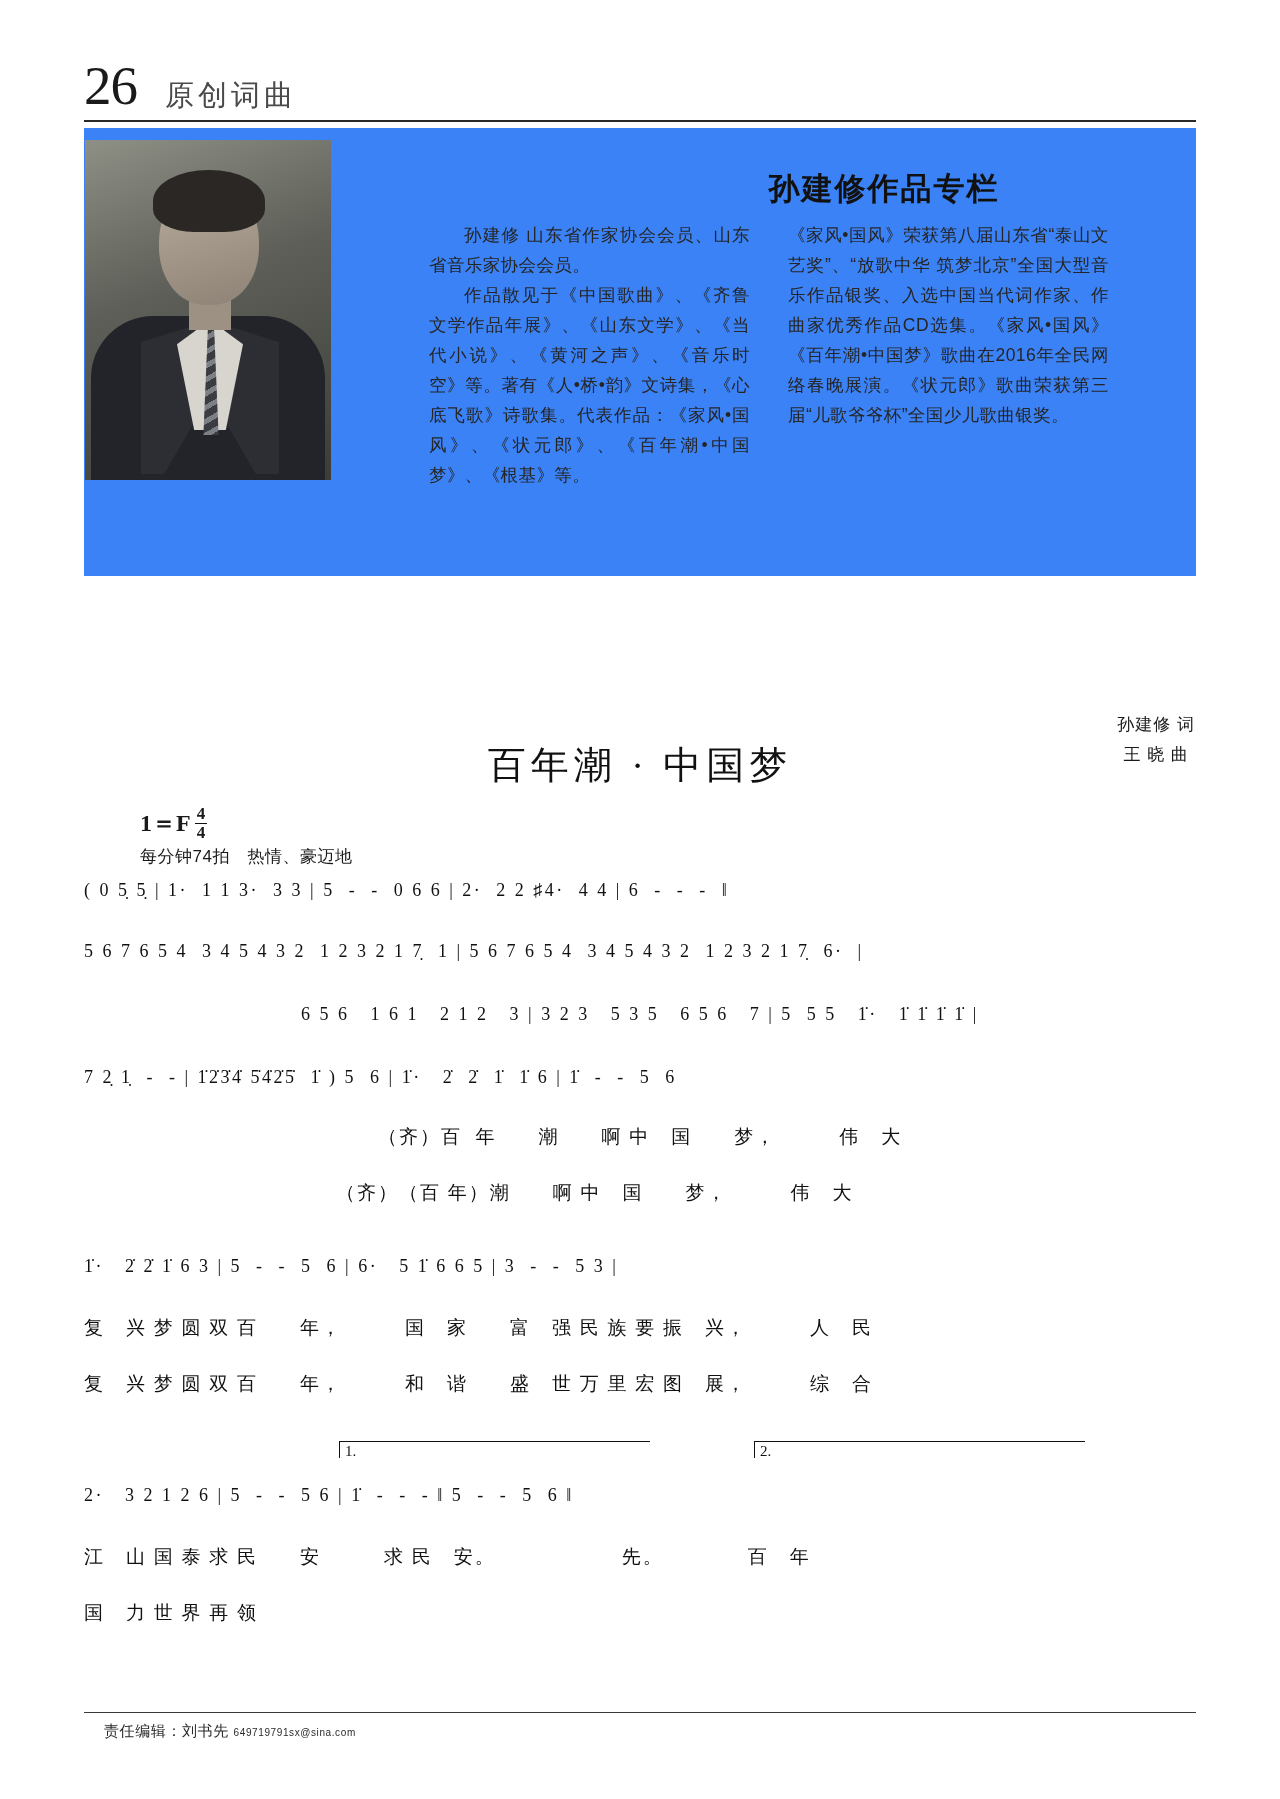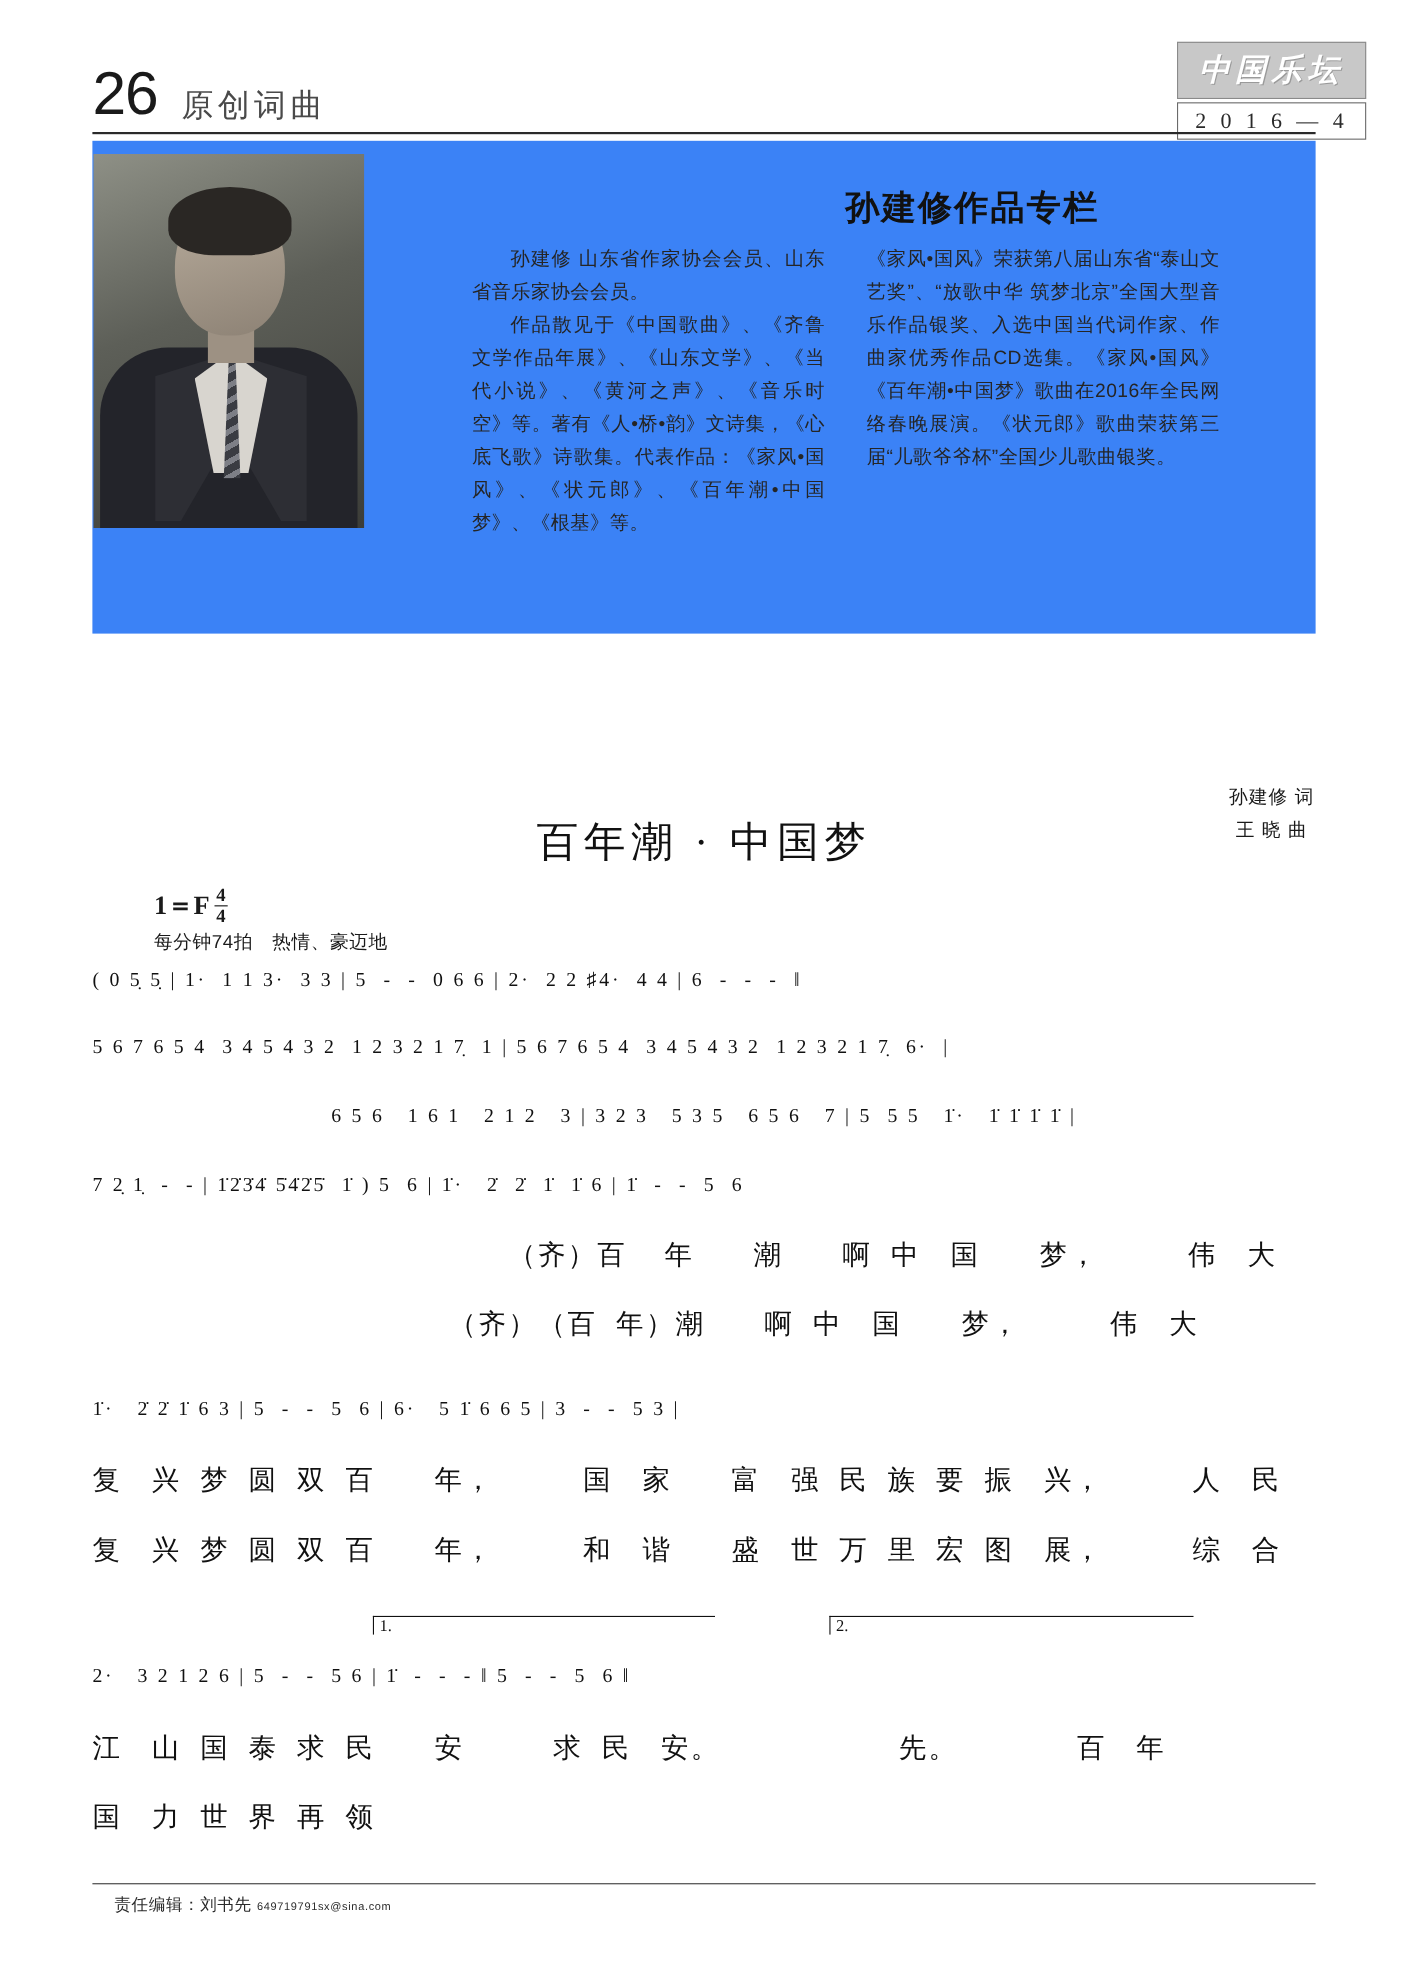--- a/index.html
+++ b/index.html
@@ -12,21 +12,21 @@
     overflow:hidden;
   }
 
   
   .page-header{
     position:absolute;left:0;top:0;width:1280px;height:120px;
   }
   .page-number{
     position:absolute;left:84px;top:58px;
     font-size:55px;font-weight:400;letter-spacing:-1px;
-    font-family:Liberation Sans, sans-serif;
+    font-family:Liberation Serif, serif;
     color:#1a1a1a;line-height:1;
   }
   .header-section{
     position:absolute;left:165px;top:76px;
     font-size:29px;color:#4a4a4a;letter-spacing:4px;
     font-family:"Liberation Serif","DejaVu Serif",serif;
   }
   .masthead{
     position:absolute;right:38px;top:38px;width:172px;
   }
@@ -164,34 +164,30 @@
   .score-row{
     position:relative;width:1112px;margin-left:84px;
     font-family:"Liberation Serif","DejaVu Serif",serif;
     color:#111;
   }
   .music-text{
     font-size:18px;letter-spacing:2.5px;white-space:pre;
     font-family:"Liberation Serif","DejaVu Serif",serif;
   }
   .lyr-text{
-    font-size:25px;letter-spacing:2px;white-space:pre;
-    font-family:Liberation Mono, monospace;
+    font-size:19px;letter-spacing:2px;white-space:pre;
+    font-family:Liberation Serif, serif;
   }
 </style>
 </head>
 <body>
 
 <div class="page-header">
   <div class="page-number">26</div>
   <div class="header-section">原创词曲</div>
-  <div class="masthead">
-    <div class="masthead-logo">中国乐坛</div>
-    <div class="masthead-issue">2 0 1 6 — 4</div>
-  </div>
 </div>
 <div class="header-rule"></div>
 
 <div class="bio-panel">
   <div class="portrait">
     <div class="shoulders"></div>
     <div class="lapel-l"></div>
     <div class="lapel-r"></div>
     <div class="shirt"></div>
     <div class="tie"></div>

